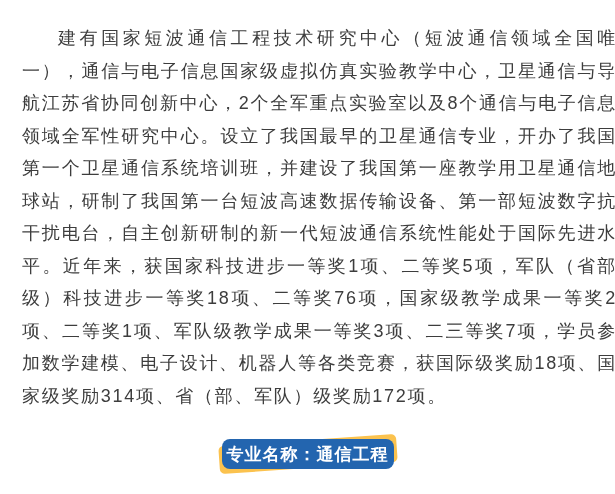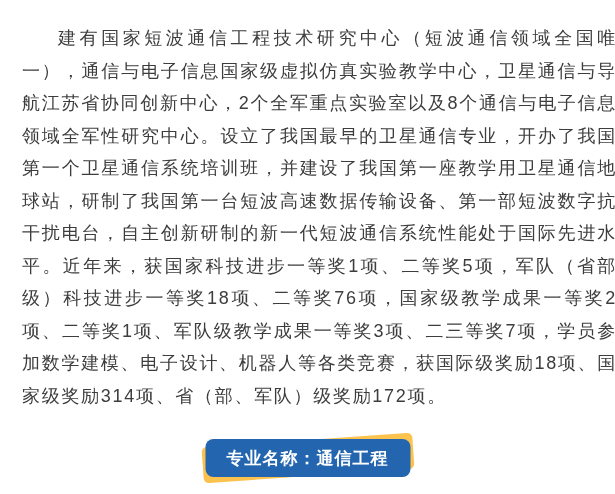--- a/index.html
+++ b/index.html
@@ -28,22 +28,21 @@
       text-align: justify;
       text-indent: 2em;
       word-break: break-all;
     }
     .badge {
       position: absolute;
       left: 50%;
       top: 439px;
       transform: translateX(-50%);
       width: 172px;
-      height: 38px;
-      padding-left: 33px;
+      height: 30px;
     }
     .badge-bg {
       position: absolute;
       top: 1px;
       bottom: 1px;
       left: -3px;
       right: -3px;
       background: var(--badge-yellow, #fbc24e);
       border-radius: 5px;
       transform: rotate(-4deg);

